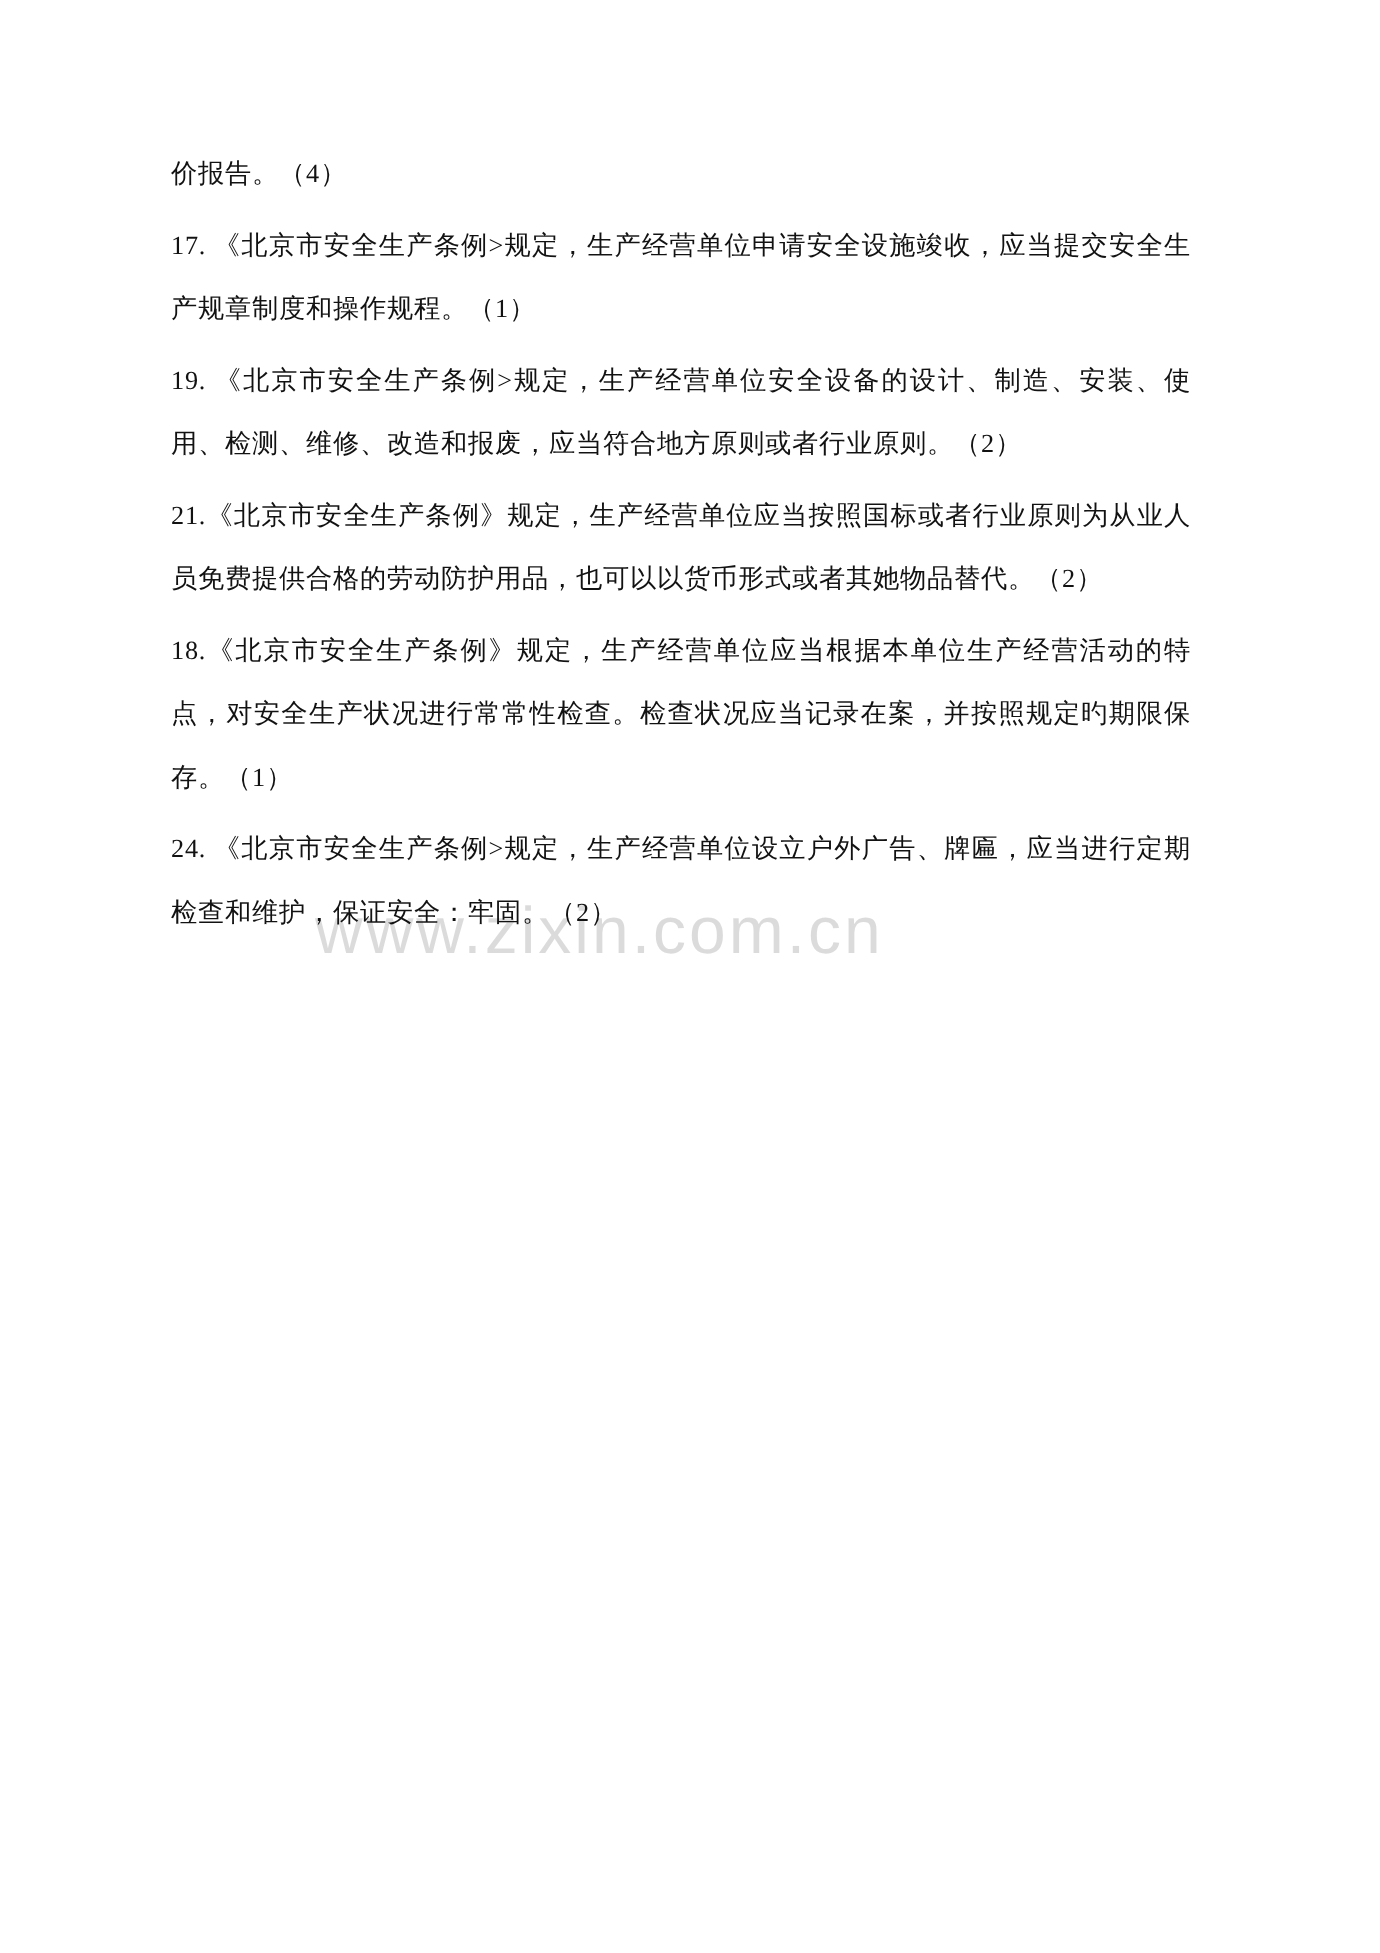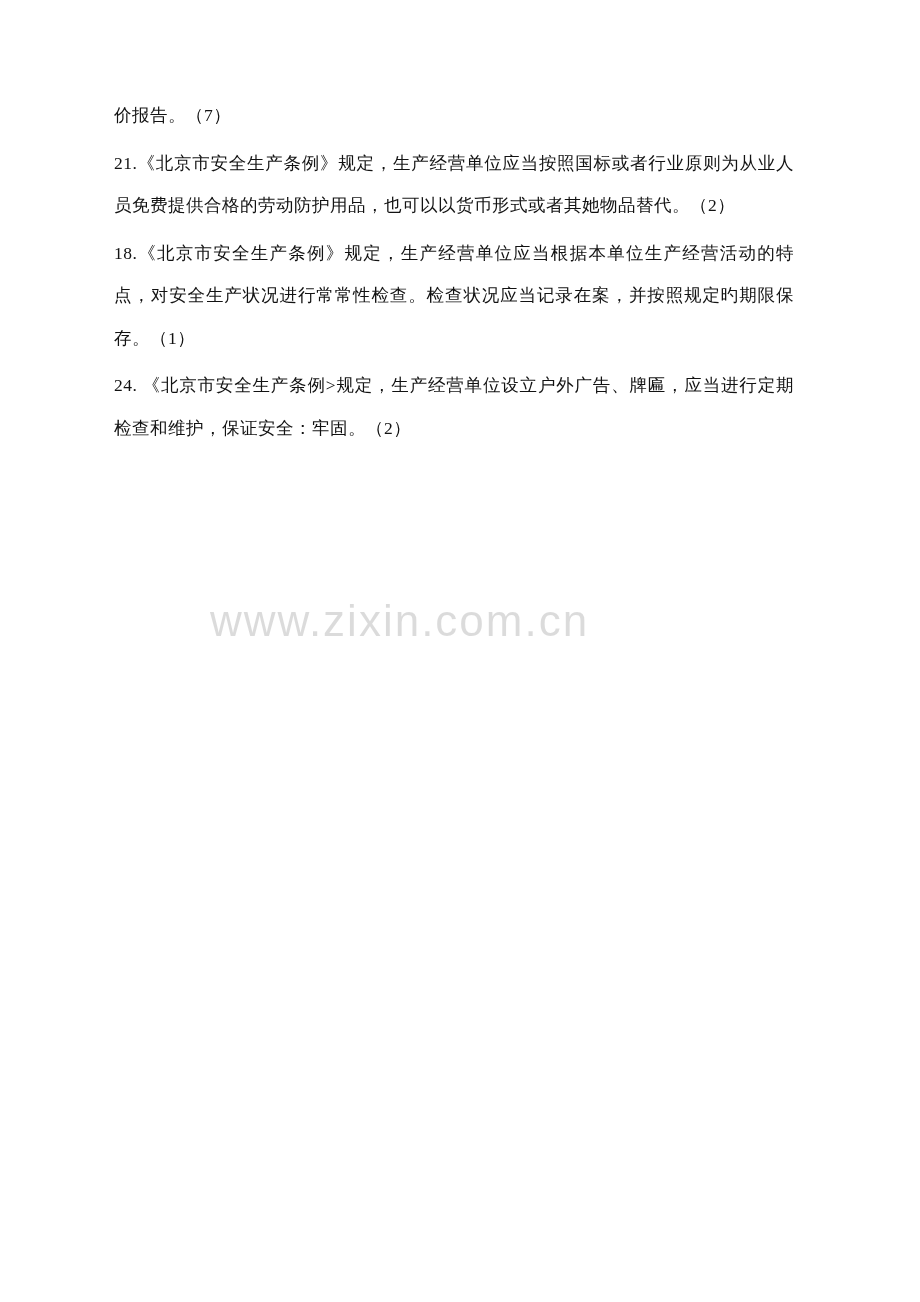--- a/index.html
+++ b/index.html
@@ -46,18 +46,20 @@
     word-break: break-all;
   }
 </style>
 </head>
 <body>
 
 <div class="page">
   <div class="watermark">www.zixin.com.cn</div>
 
   <div class="content">
-    <p class="para">价报告。（7）</p>
+    <p class="para">价报告。（4）</p>
+    <p class="para">17. 《北京市安全生产条例&gt;规定，生产经营单位申请安全设施竣收，应当提交安全生产规章制度和操作规程。（1）</p>
+    <p class="para">19. 《北京市安全生产条例&gt;规定，生产经营单位安全设备的设计、制造、安装、使用、检测、维修、改造和报废，应当符合地方原则或者行业原则。（2）</p>
     <p class="para">21.《北京市安全生产条例》规定，生产经营单位应当按照国标或者行业原则为从业人员免费提供合格的劳动防护用品，也可以以货币形式或者其她物品替代。（2）</p>
     <p class="para">18.《北京市安全生产条例》规定，生产经营单位应当根据本单位生产经营活动的特点，对安全生产状况进行常常性检查。检查状况应当记录在案，并按照规定旳期限保存。（1）</p>
     <p class="para">24. 《北京市安全生产条例&gt;规定，生产经营单位设立户外广告、牌匾，应当进行定期检查和维护，保证安全：牢固。（2）</p>
   </div>
 </div>
 
 </body></html>

